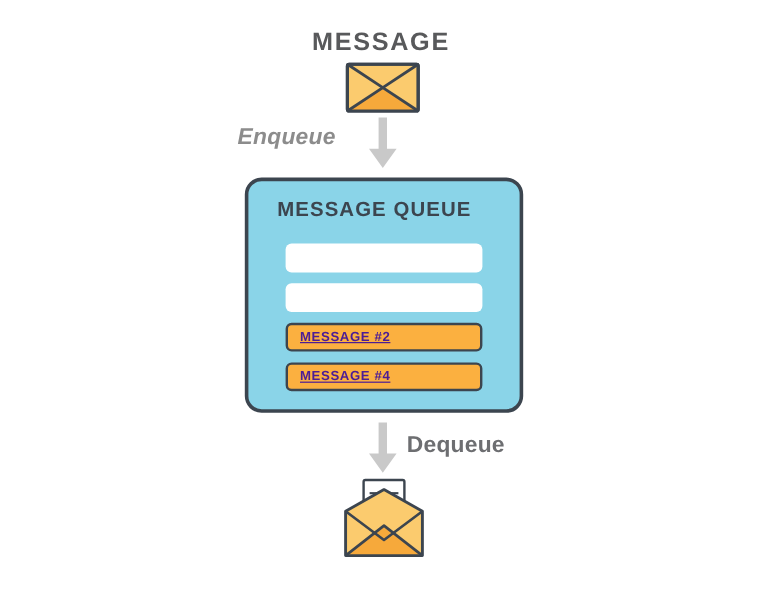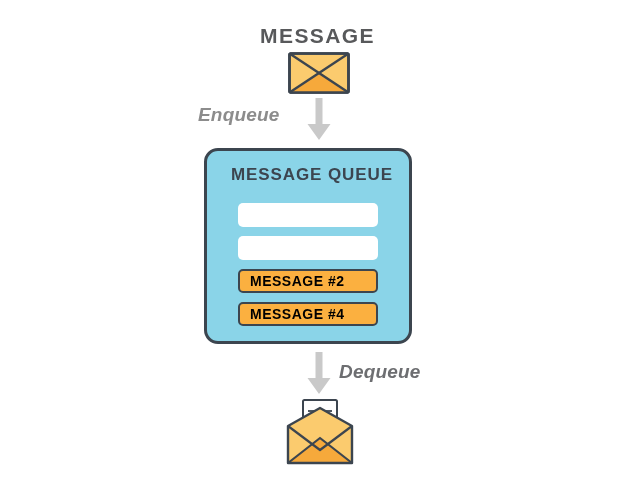--- a/index.html
+++ b/index.html
@@ -68,31 +68,30 @@
     font-style: italic;
     color: #8c8c8c;
     letter-spacing: 0.2px;
   }
   .label-dequeue {
     position: absolute;
     left: 339px;
     top: 361px;
     font-size: 19px;
     font-weight: bold;
-    font-style: italic;
     color: #6d6e71;
     letter-spacing: 0.2px;
   }
 
   
   .queue-box {
     position: absolute;
     left: 204px;
     top: 148px;
-    width: 208px;
+    width: 232px;
     height: 196px;
     background: #8ad4e8;
     border: 3px solid #3c454f;
     border-radius: 14px;
     box-sizing: border-box;
   }
   .queue-title {
     position: absolute;
     left: 24px;
     top: 14px;
@@ -118,25 +117,26 @@
     background: #ffffff;
   }
   .slot.filled {
     background: #fbb040;
     border: 2.5px solid #3c454f;
     display: flex;
     align-items: center;
     padding-left: 10px;
   }
   .slot.filled .slot-label {
-    font-size: 14px;
-    font-weight: bold;
-    color: #000000;
+    font-size: 11px;
+    font-weight: bold;
+    color: #4c1d95;
     letter-spacing: 0.5px;
     line-height: 1;
+    text-decoration: underline;
   }
 
   
   .env-open {
     position: absolute;
     left: 285px;
     top: 398px;
     width: 70px;
     height: 68px;
   }

